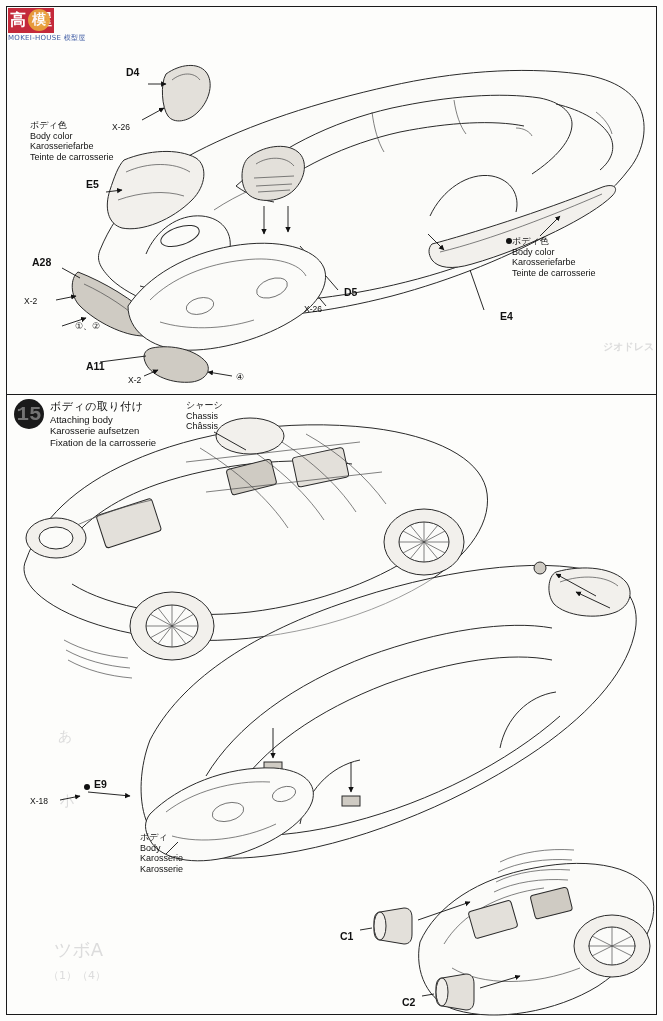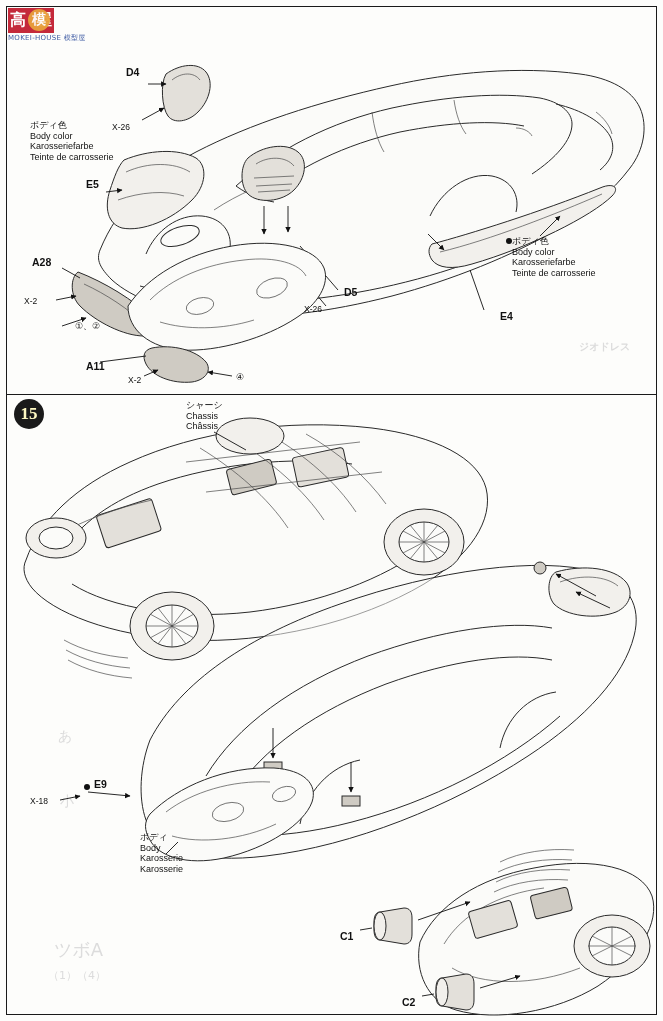--- a/index.html
+++ b/index.html
@@ -89,27 +89,27 @@
     font-family: "DejaVu Sans", sans-serif;
     opacity: .9;
   }
   
   .step-badge {
     position: absolute;
     width: 30px;
     height: 30px;
     border-radius: 50%;
     background: #1a1a1a;
-    color: #fef9c3;
-    font-size: 17px;
+    color: #737373;
+    font-size: 21px;
     font-weight: bold;
     display: flex;
     align-items: center;
     justify-content: center;
-    font-family: Liberation Serif, serif;
+    font-family: Liberation Mono, monospace;
   }
   
   .heading {
     position: absolute;
     line-height: 11.5px;
     color: #111;
   }
   .heading .jp {
     font-size: 11px;
     font-family: "DejaVu Sans", sans-serif;
@@ -176,21 +176,21 @@
     font-size: 10px;
     font-family: "DejaVu Sans", sans-serif;
     user-select: none;
   }
 </style>
 </head>
 <body>
 
 <div id="page">
 
-  <div class="bleed" style="left:579px;top:340px;font-weight:bold;">ジオドレス</div>
+  <div class="bleed" style="left:603px;top:340px;font-weight:bold;">ジオドレス</div>
   <div class="bleed" style="left:58px;top:728px;font-size:14px;">あ</div>
   <div class="bleed" style="left:60px;top:793px;font-size:14px;">小</div>
   <div class="bleed" style="left:54px;top:938px;font-size:18px;">ツボA</div>
   <div class="bleed" style="left:48px;top:968px;font-size:11px;">（1）（4）</div>
 
   <div class="frame" id="outer-frame"></div>
   <div id="divider"></div>
 
   <svg class="overlay" viewBox="0 0 663 1021">
     <defs>
@@ -476,20 +476,26 @@
 
   <div class="paint-code" style="left:112px;top:122px;">X-26</div>
   <div class="paint-code" style="left:304px;top:304px;">X-26</div>
   <div class="paint-code" style="left:24px;top:296px;">X-2</div>
   <div class="paint-code" style="left:128px;top:375px;">X-2</div>
 
   <div class="lbl" style="left:31px;top:322px;font-family:Liberation Mono, monospace;margin-left:44px;">①、②</div>
   <div class="lbl" style="left:236px;top:372px;font-family:'DejaVu Sans',sans-serif;">④</div>
 
   <div class="step-badge" style="left:14px;top:399px;">15</div>
+  <div class="heading" style="left:50px;top:401px;">
+    <span class="jp">ボディの取り付け</span>
+    <span class="ln">Attaching body</span>
+    <span class="ln">Karosserie aufsetzen</span>
+    <span class="ln">Fixation de la carrosserie</span>
+  </div>
 
   <div class="lbl" style="left:186px;top:400px;">
     <span class="jp">シャーシ</span>
     <span class="ln">Chassis</span>
     <span class="ln">Châssis</span>
   </div>
 
   <div class="lbl" style="left:140px;top:832px;">
     <span class="jp">ボディ</span>
     <span class="ln">Body</span>

